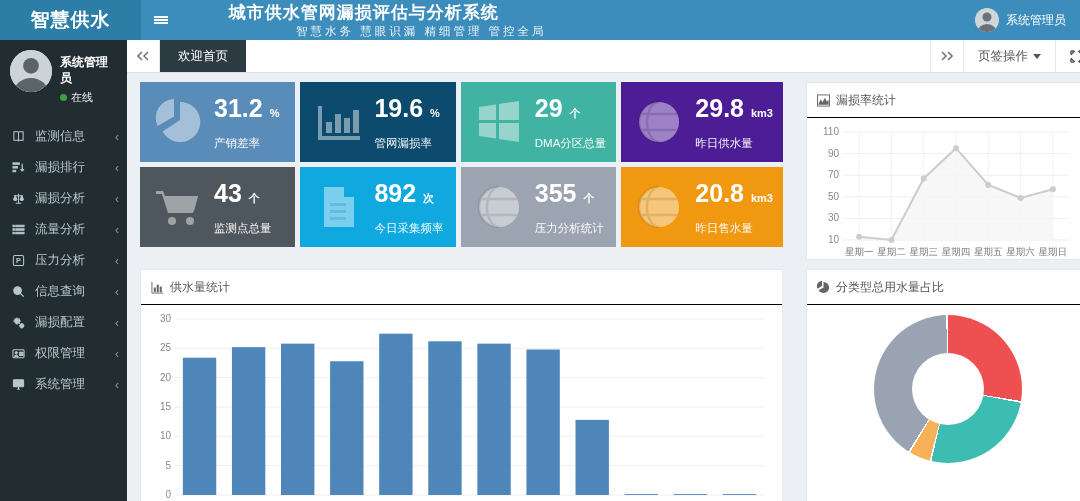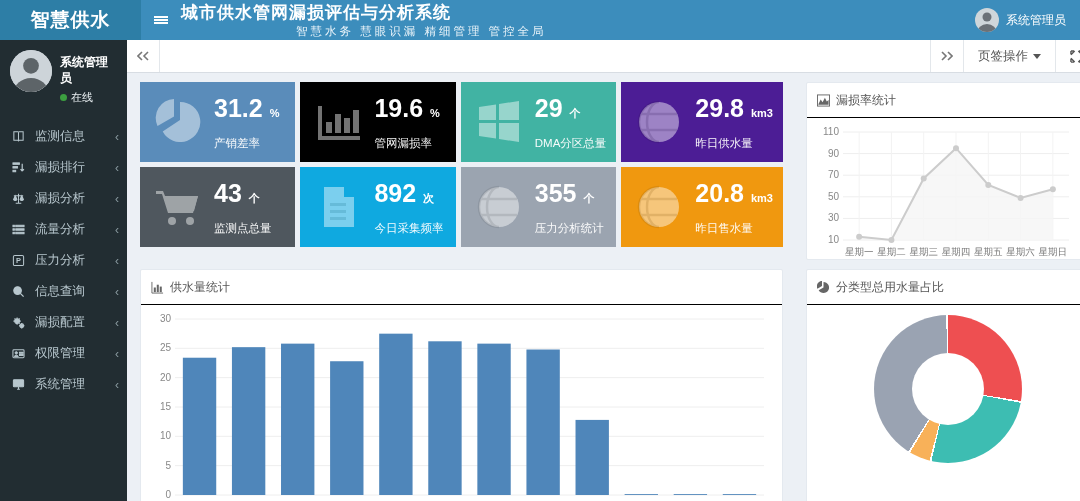--- a/index.html
+++ b/index.html
@@ -8,21 +8,21 @@
 
   
   .header { display:flex; height:40px; width:100%; }
   .logo { width:141px; background:#2d7ea6; color:#fff; font-size:19px; font-weight:bold;
           display:flex; align-items:center; justify-content:center; letter-spacing:1px; }
   .header-main { flex:1; background:#3c8dbc; display:flex; align-items:flex-start; position:relative; }
   .hamburger { width:40px; height:40px; display:flex; align-items:center; justify-content:center; cursor:pointer; }
   .hamburger span { display:block; width:14px; height:8px; border-top:2px solid #fff; border-bottom:2px solid #fff; position:relative; }
   .hamburger span:after { content:""; position:absolute; left:0; top:1px; width:14px; height:2px; background:#fff; }
   .header-titles { color:#fff; padding-top:2px; }
-  .header-title { font-size:17px; font-weight:bold; letter-spacing:1px; line-height:22px; }
+  .header-title { font-size:17px; font-weight:bold; letter-spacing:1px; line-height:22px;text-align:center; }
   .header-subtitle { font-size:11.5px; letter-spacing:3px; padding-left:115px; line-height:15px; color:#eaf4fa; }
   .header-user { position:absolute; right:14px; top:0; height:40px; display:flex; align-items:center; gap:7px; color:#fff; cursor:pointer; }
   .header-user .avatar-sm { width:24px; height:24px; border-radius:50%; background:#cfd6da; overflow:hidden; }
   .header-user .name { font-size:12px; }
 
   .body-row { display:flex; height:461px; }
 
   
   .sidebar { width:127px; background:#222d32; flex-shrink:0; }
   .user-panel { display:flex; padding:10px 8px 12px 10px; gap:8px; align-items:flex-start; }
@@ -222,20 +222,21 @@
       </ul>
   </div>
 
   <div class="main">
     <div class="tabbar">
       <div class="tab-btn">
         <svg width="12" height="10" viewBox="0 0 12 10">
             <path d="M5 1 L1 5 L5 9 M11 1 L7 5 L11 9" fill="none" stroke="#777" stroke-width="1.6"></path>
           </svg>
       </div>
+      <div class="tab">欢迎首页</div>
       <div class="tab-spacer"></div>
       <div class="tab-btn right">
         <svg width="12" height="10" viewBox="0 0 12 10">
             <path d="M1 1 L5 5 L1 9 M7 1 L11 5 L7 9" fill="none" stroke="#777" stroke-width="1.6"></path>
           </svg>
       </div>
       <div class="tab-actions">
         <span>页签操作</span>
         <span class="caret"></span>
       </div>
@@ -253,21 +254,21 @@
               <svg viewBox="0 0 48 48">
                 <path d="M26 22 L26 4 A20 20 0 1 1 8.7 33.5 Z"></path>
                 <path d="M22 19.5 L22 2 A19 19 0 0 0 5.5 29 Z" transform="translate(-2,-1)"></path>
               </svg>
             </div>
             <div class="cright">
               <div class="cval"><span>31.2</span> <span class="cunit">%</span></div>
               <div class="clabel">产销差率</div>
             </div>
           </div>
-          <div class="card" style="background: #000000;">
+          <div class="card" style="background: #0c4a6e;">
             <div class="cicon">
               <svg viewBox="0 0 48 48">
                 <path d="M4 8 L4 42 L46 42 L46 38 L8 38 L8 8 Z"></path>
                 <rect x="12" y="24" width="6" height="11"></rect>
                 <rect x="21" y="16" width="6" height="19"></rect>
                 <rect x="30" y="20" width="6" height="15"></rect>
                 <rect x="39" y="12" width="6" height="23"></rect>
               </svg>
             </div>
             <div class="cright">

